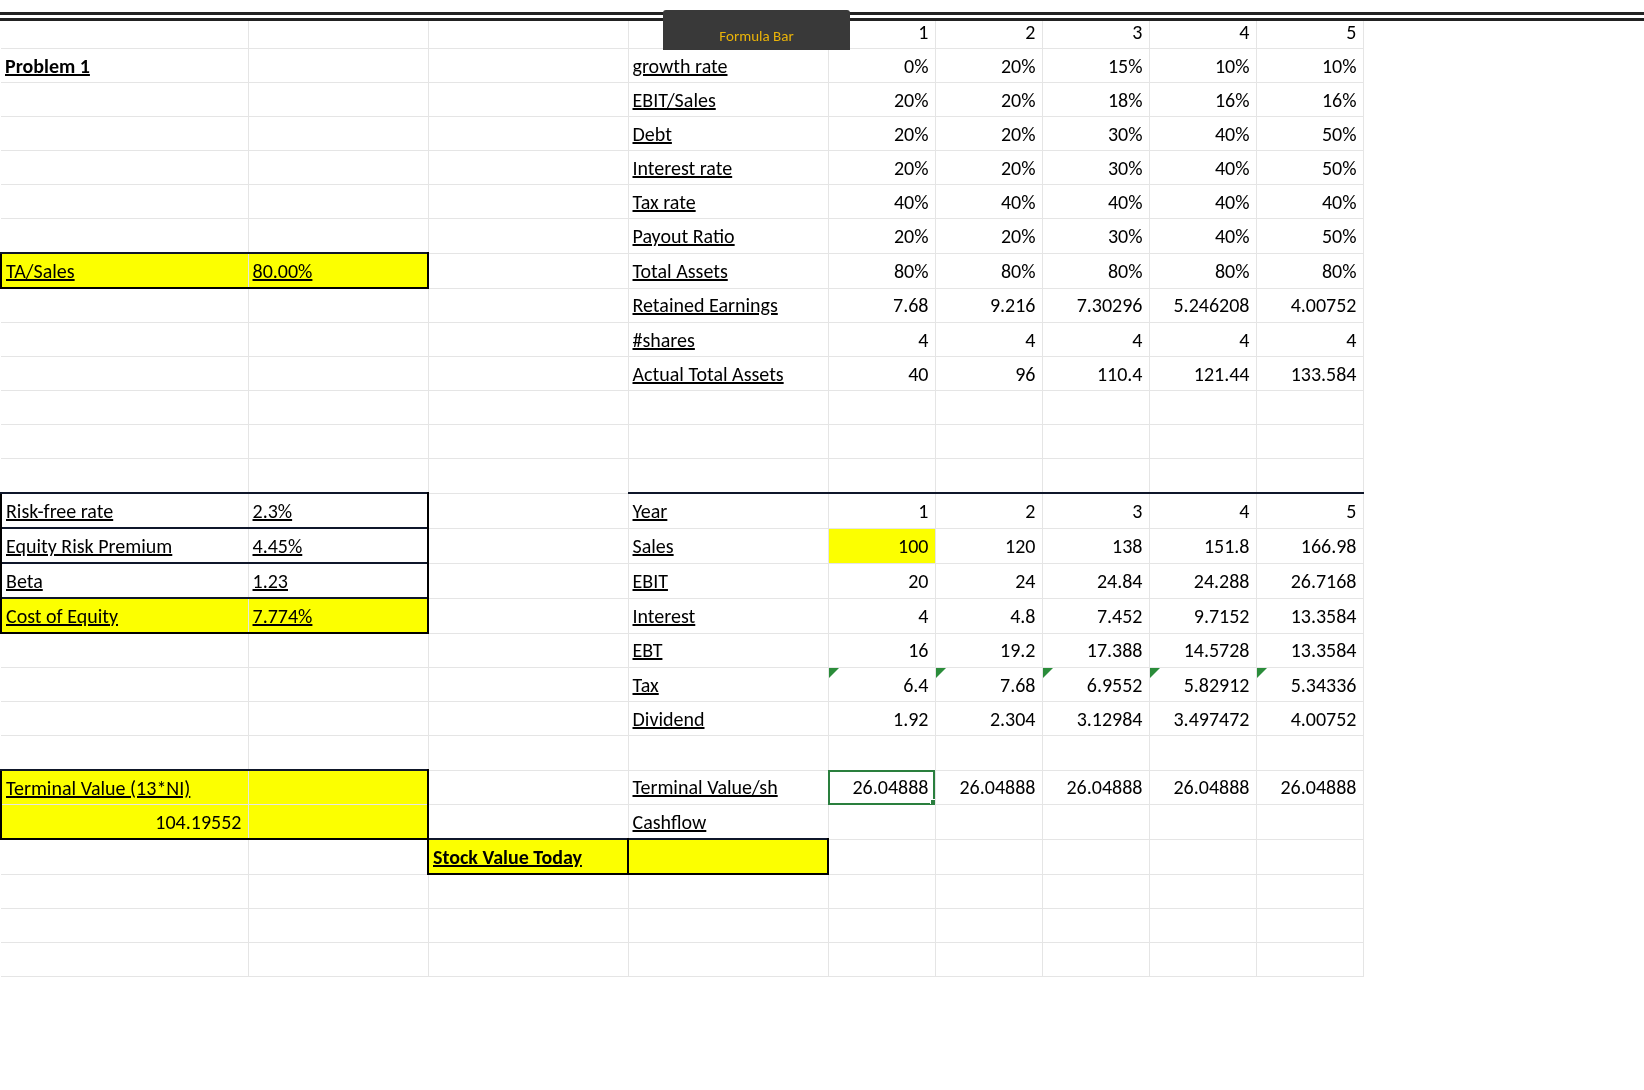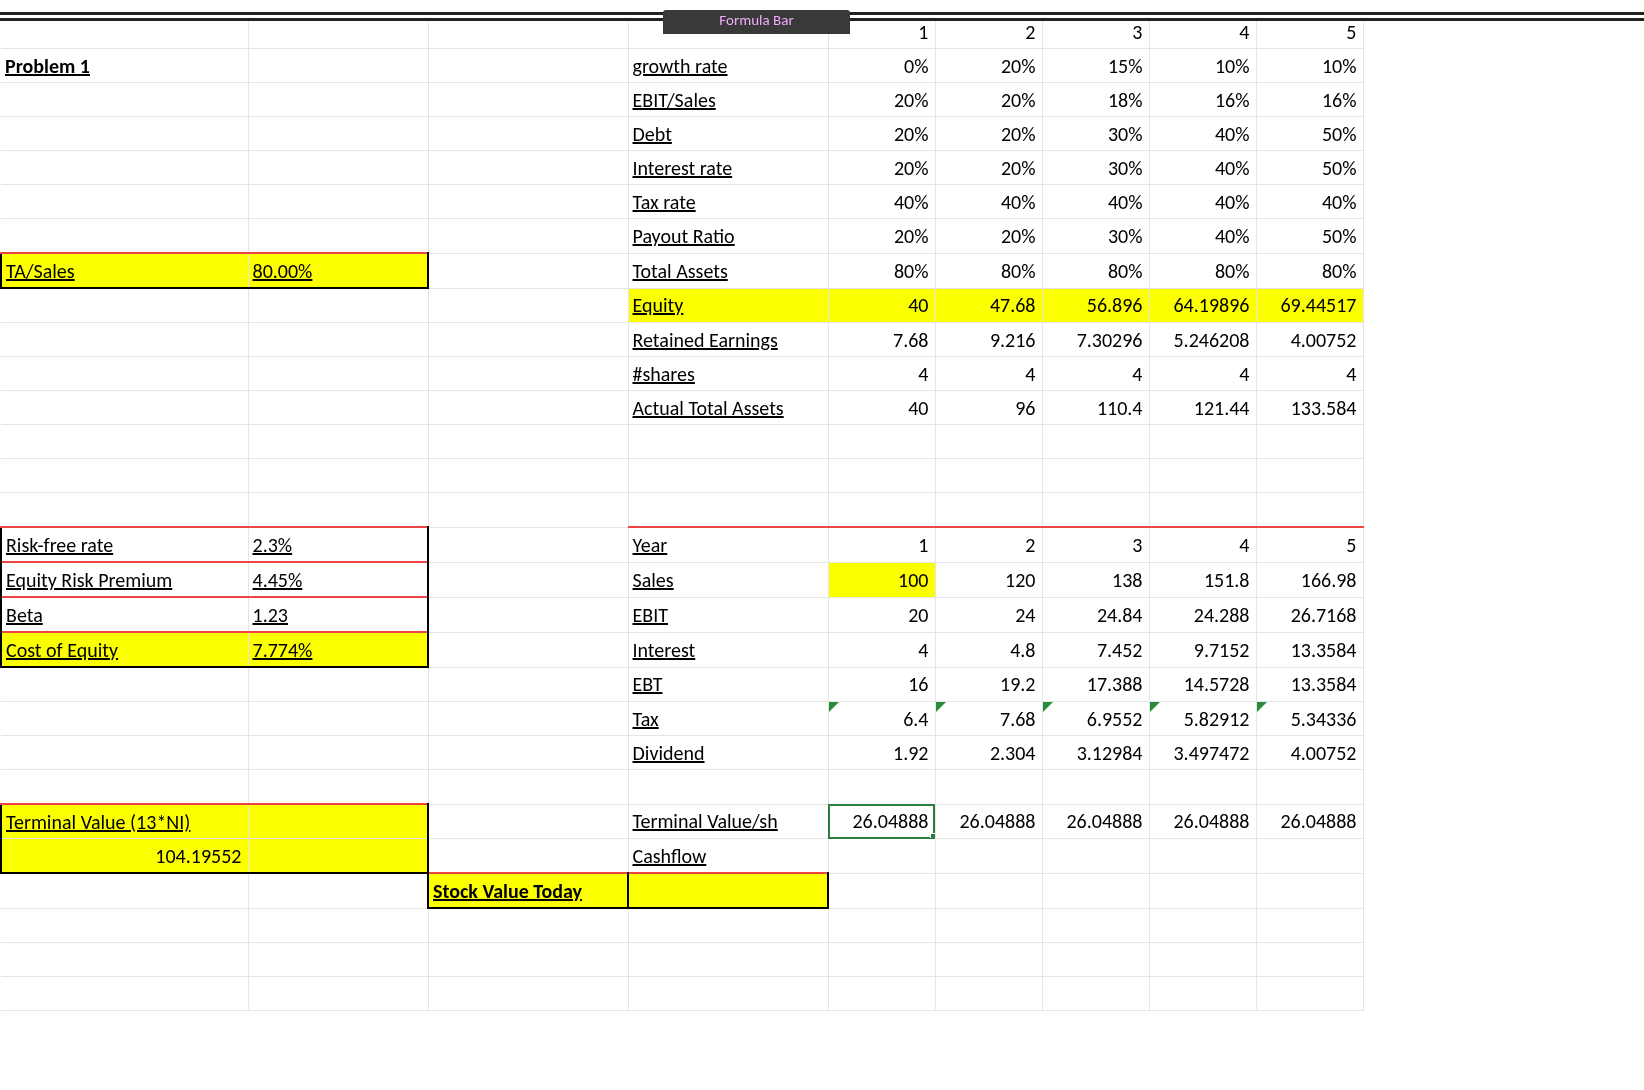--- a/index.html
+++ b/index.html
@@ -29,28 +29,28 @@
     height: 3px;
     background: #fff;
   }
   .formula-bar {
     position: absolute;
     top: -2px; 
     left: 663px;
     width: 187px;
     height: 24px;
     background: #393939;
-    color: #f0abfc;
+    color: #eab308;
     font-size: 15px;
     text-align: center;
     line-height: 20px;
     border-top-left-radius: 3px;
     border-top-right-radius: 3px;
     z-index: 5;
-    padding-top: 0;
+    padding-top: 16px;
     overflow: hidden;
   }
   table.grid {
     border-collapse: collapse;
     table-layout: fixed;
     width: 1340px;
     margin-top: 12px; 
   }
   col.cA { width: 247px; }
   col.cB { width: 180px; }
@@ -69,21 +69,21 @@
     border-bottom: 1px solid #e5e5e5;
     white-space: nowrap;
     overflow: hidden;
     vertical-align: middle;
     position: relative;
   }
   td.num { text-align: right; }
   td.label { text-align: left; text-decoration: underline; }
   td.bold { font-weight: 700; }
   td.hl { background: #fcff00; }
-  td.box-top    { border-top: 2px solid #ef4444; }
+  td.box-top    { border-top: 2px solid #0f172a; }
   td.box-bottom { border-bottom: 2px solid #000; }
   td.box-left   { border-left: 2px solid #000; }
   td.box-right  { border-right: 2px solid #000; }
 
   td.sel {
     
     outline: 2px solid #2a7f3e;
     outline-offset: -2px;
   }
   td.sel::after {
@@ -222,31 +222,20 @@
       <td class="label hl box-top box-bottom box-right">80.00%</td>
       <td></td>
       <td class="label">Total Assets</td>
       <td class="num">80%</td>
       <td class="num">80%</td>
       <td class="num">80%</td>
       <td class="num">80%</td>
       <td class="num">80%</td>
     </tr>
 
-    <tr>
-      <td></td>
-          <td></td>
-          <td></td>
-      <td class="label hl">Equity</td>
-      <td class="num hl">40</td>
-      <td class="num hl">47.68</td>
-      <td class="num hl">56.896</td>
-      <td class="num hl">64.19896</td>
-      <td class="num hl">69.44517</td>
-    </tr>
 
     <tr>
       <td></td>
           <td></td>
           <td></td>
       <td class="label">Retained Earnings</td>
       <td class="num">7.68</td>
       <td class="num">9.216</td>
       <td class="num">7.30296</td>
       <td class="num">5.246208</td>

